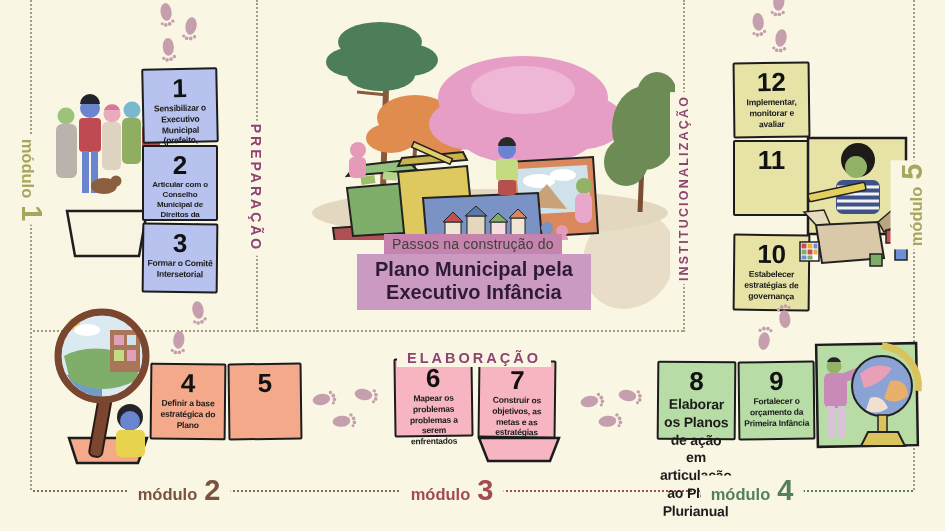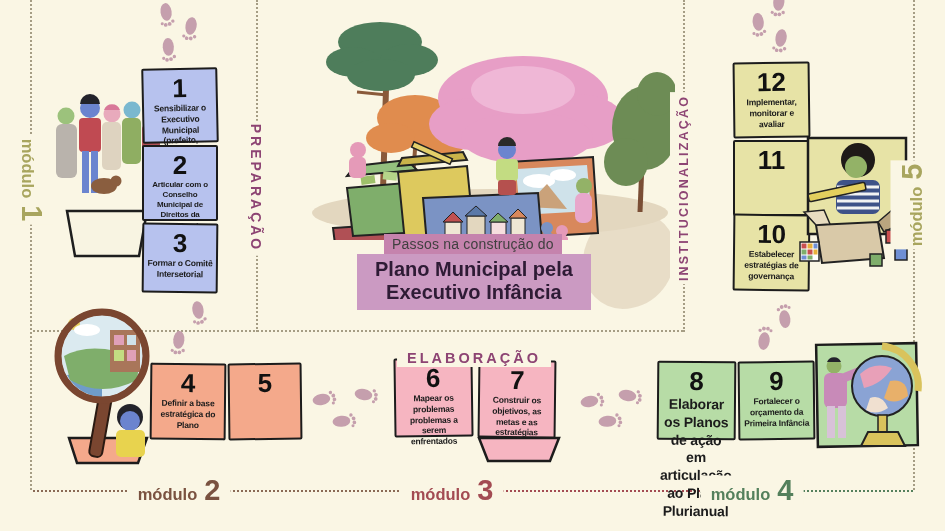--- a/index.html
+++ b/index.html
@@ -262,21 +262,21 @@
     <polygon points="56,96 86,96 93,110 49,110" fill="#d9c35c" stroke="#222" stroke-width="2"></polygon>
   </svg>
 
   <div class="step m5" style="left:733px;top:62px;width:77px;height:76px;transform:rotate(-.7deg)">
     <div class="num">12</div>
     <div class="txt">Implementar, monitorar e avaliar</div>
   </div>
   <div class="step m5" style="left:733px;top:140px;width:77px;height:76px">
     <div class="num">11</div>
   </div>
-  <div class="step m5" style="left:733px;top:214px;width:77px;height:77px;transform:rotate(.6deg)">
+  <div class="step m5" style="left:733px;top:234px;width:77px;height:77px;transform:rotate(.6deg)">
     <div class="num">10</div>
     <div class="txt">Estabelecer estratégias de governança</div>
   </div>
   <svg class="abs" style="left:798px;top:130px" width="125" height="145" viewBox="0 0 125 145">
     <rect x="10" y="8" width="98" height="96" fill="#e7e3a6" stroke="#1c1c1c" stroke-width="2.5"></rect>
     <circle cx="60" cy="30" r="17" fill="#1e1a18"></circle>
     <circle cx="58" cy="37" r="11" fill="#93b267"></circle>
     <rect x="38" y="50" width="44" height="34" rx="7" fill="#3e5288"></rect>
     <g stroke="#f2f2f2" stroke-width="3">
       <line x1="39" y1="57" x2="81" y2="57"></line>

